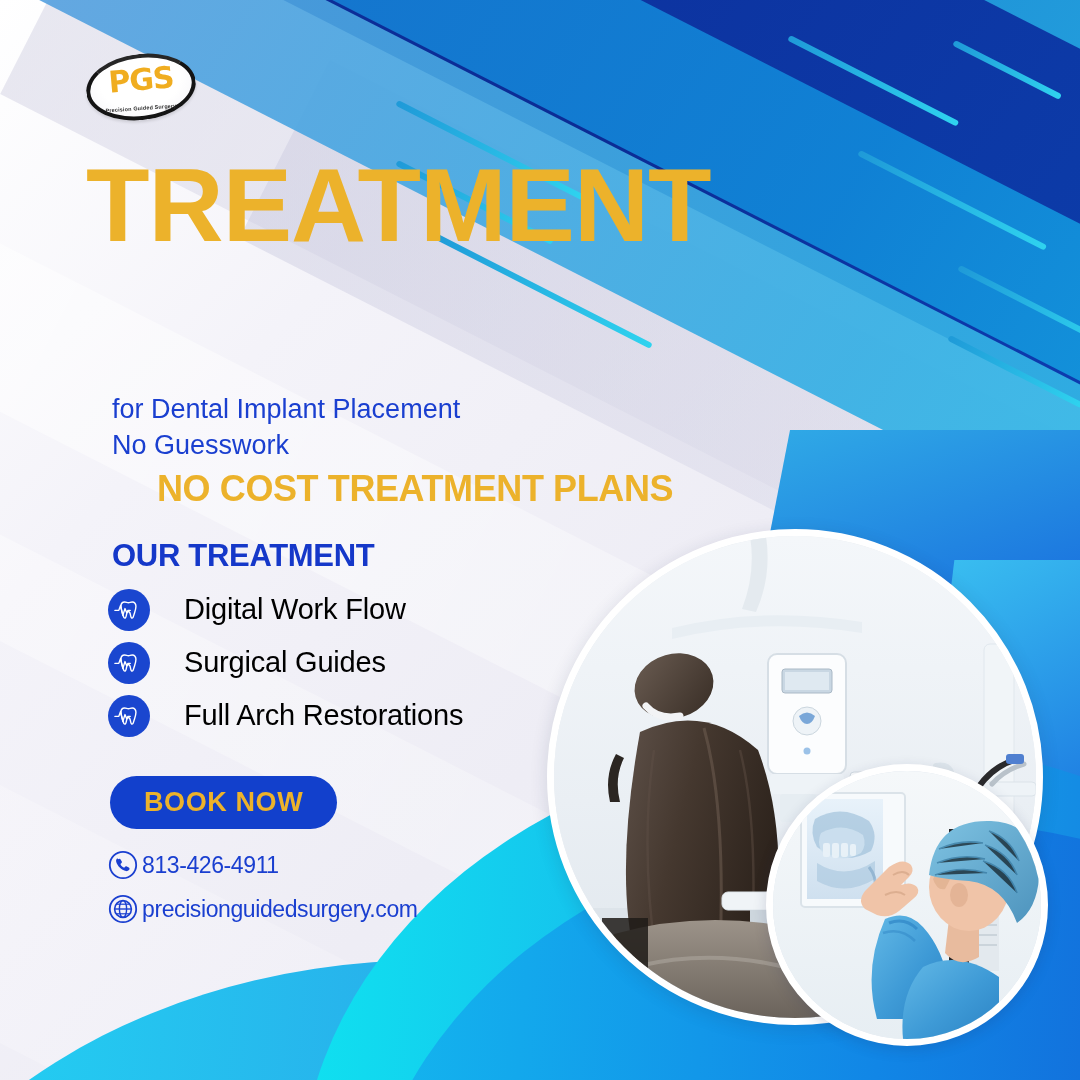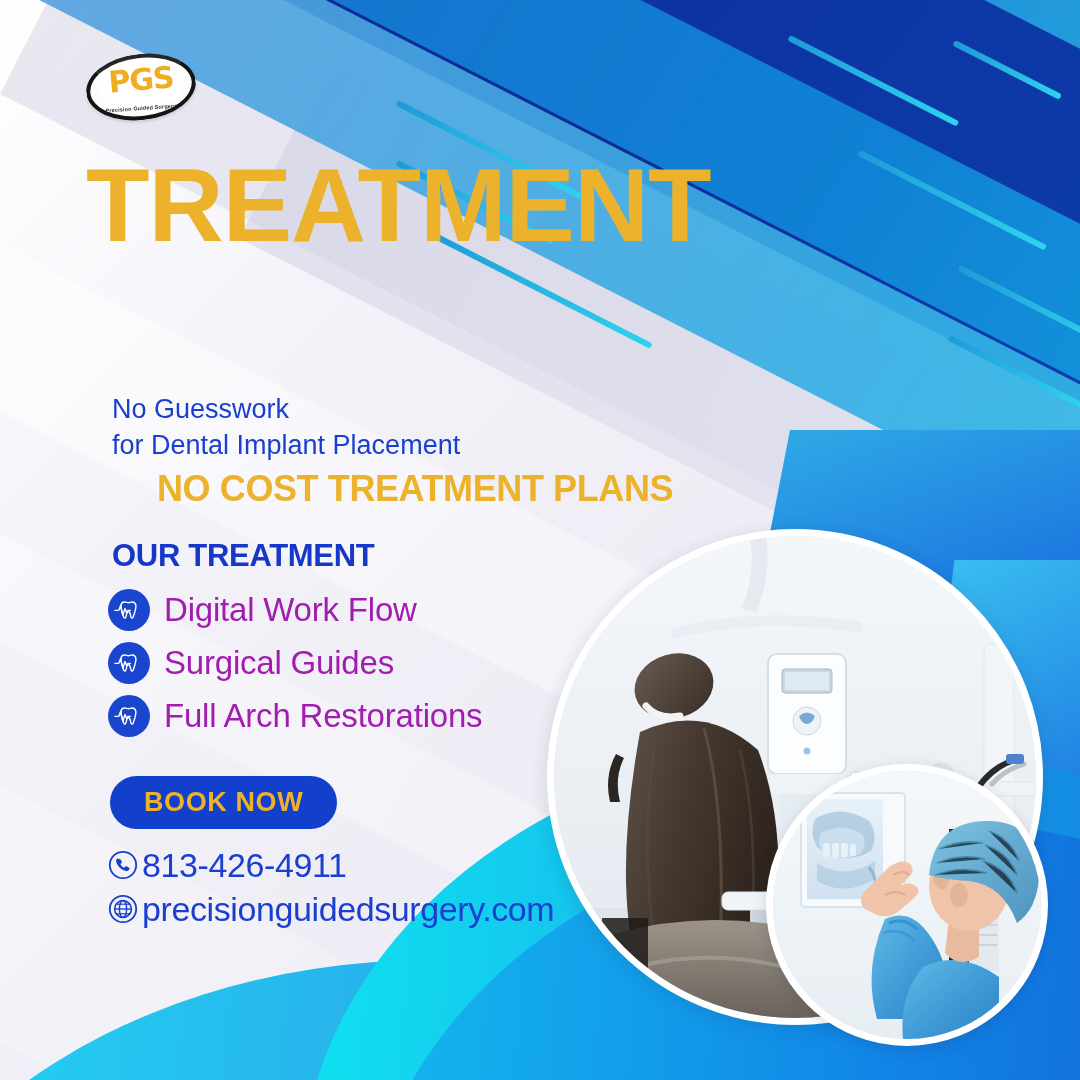--- a/index.html
+++ b/index.html
@@ -233,23 +233,24 @@
   .svc-icon {
     width: 42px; height: 42px;
     flex: 0 0 42px;
     border-radius: 50%;
     background: #1a46cf;
     display: flex;
     align-items: center;
     justify-content: center;
   }
   .svc-label {
-    font-size: 33px;
-    color: #a21caf;
+    font-size: 29px;
+    color: #000000;
     letter-spacing: -.2px;
+    margin-left: 20px;
   }
 
   
   .cta {
     position: absolute;
     left: 110px; top: 776px;
     padding: 11px 34px;
     background: #1240cc;
     color: #ECB22B;
     font-size: 27px;
@@ -270,21 +271,21 @@
     display: flex;
     align-items: center;
     gap: 3px;
     height: 44px;
   }
   .contact-icon {
     width: 32px; height: 32px;
     flex: 0 0 32px;
   }
   .contact-text {
-    font-size: 34px;
+    font-size: 23px;
     color: #1a3fd0;
     letter-spacing: -.4px;
   }
 
   
   .photo-big {
     position: absolute;
     left: 547px; top: 529px;
     width: 482px; height: 482px;
     border-radius: 50%;
@@ -343,22 +344,22 @@
     <div class="logo-pgs">PGS</div>
     <div class="logo-sub">Precision Guided Surgery</div>
   </div>
 
 
   <div class="headline">
     <div class="l2">TREATMENT</div>
   </div>
 
   <div class="tagline">
+    <div>for Dental Implant Placement</div>
     <div>No Guesswork</div>
-    <div>for Dental Implant Placement</div>
   </div>
 
   <div class="nocost">NO COST TREATMENT PLANS</div>
 
   <div class="svc-title">OUR TREATMENT</div>
   <div class="svc-list">
 
     <div class="svc-item">
       <span class="svc-icon">
         <svg width="30" height="30" viewBox="0 0 32 32">

